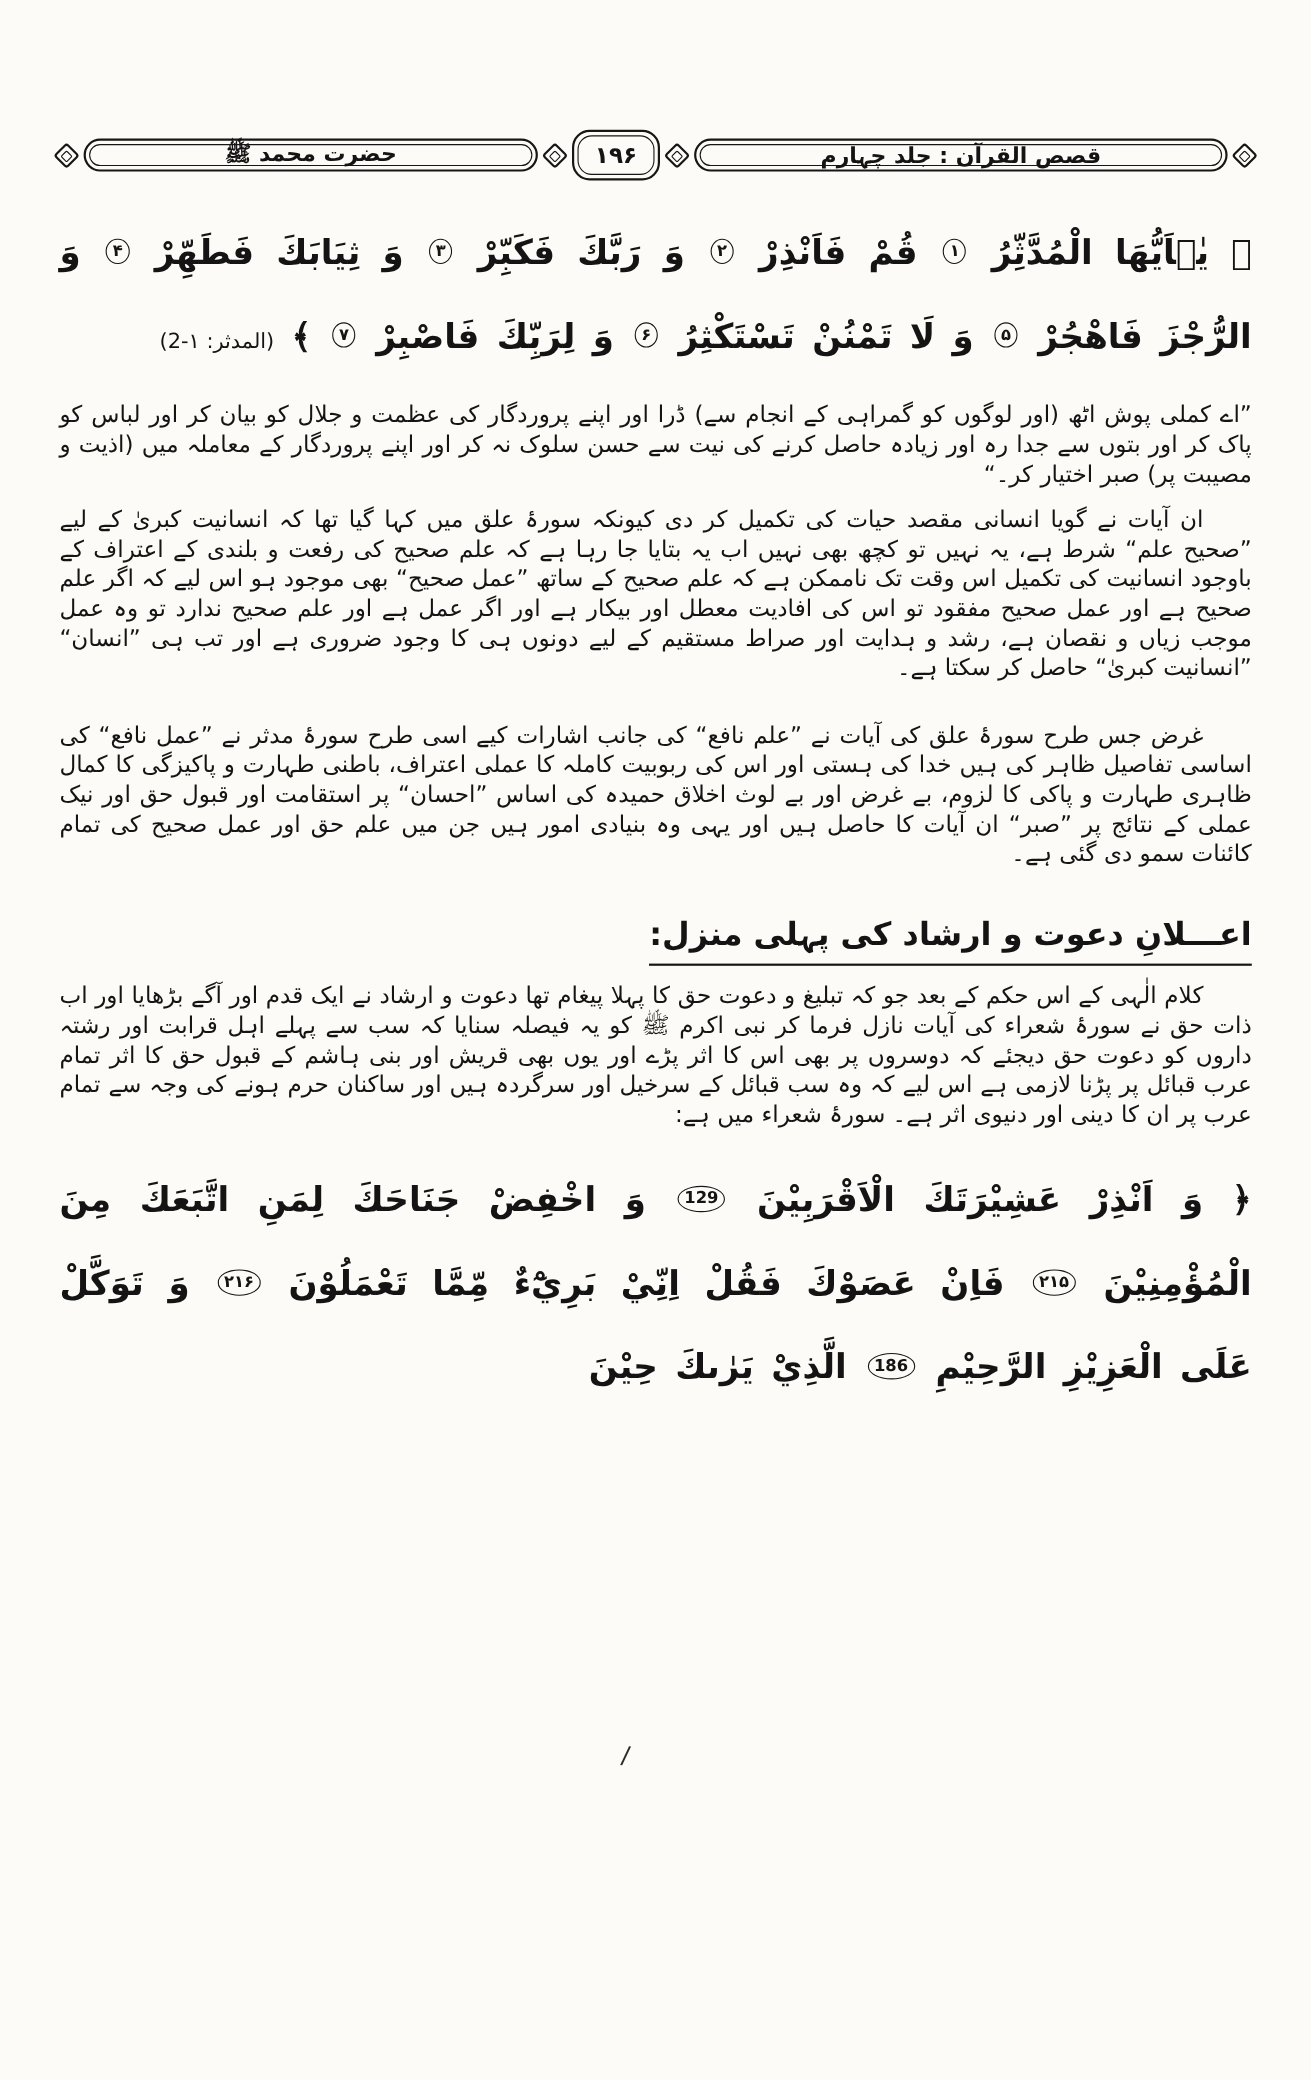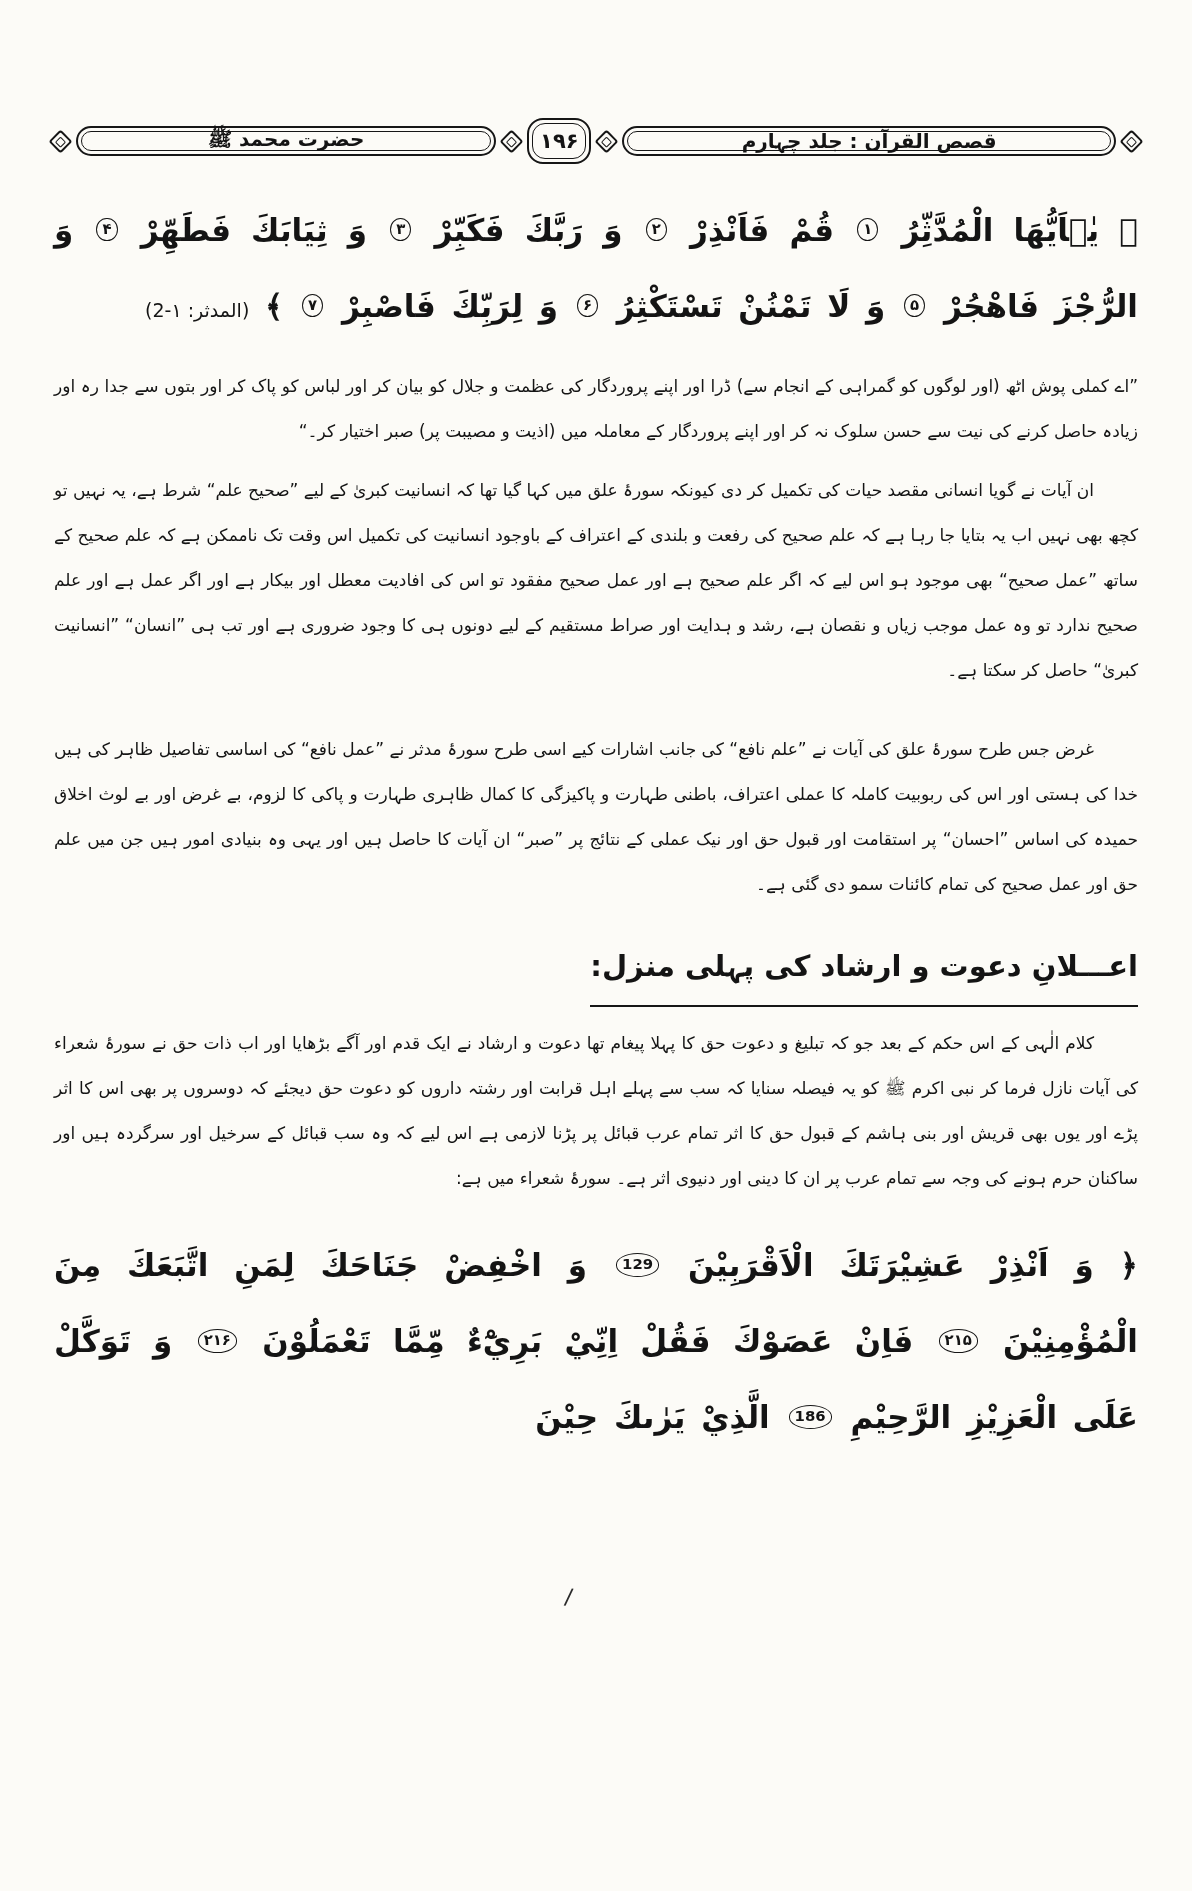--- a/index.html
+++ b/index.html
@@ -51,21 +51,21 @@
     font-size: 20px;
     padding: 0 14px;
     white-space: nowrap;
   }
   .cart-title { flex: 1.12; }
   .cart-chapter { flex: 0.95; }
   .page-num-oval {
     border: 2.5px solid #161616;
     border-radius: 16px;
     padding: 3px;
-    width: 64px;
+    width: 80px;
     height: 46px;
     box-sizing: border-box;
     flex: 0 0 auto;
     text-align: center;
   }
   .oval-inner { font-size: 21px; padding: 0 4px; }
   .orn {
     flex: 0 0 auto;
     width: 13px;
     height: 13px;
@@ -103,40 +103,40 @@
     border: 1.6px solid #161616;
     border-radius: 50%;
     padding: 2px 5px;
     line-height: 1.15;
     vertical-align: 0.45em;
     margin: 0 3px;
   }
   
   .body-para {
     margin: 14px 2px 0;
-    font-size: 17px;
-    line-height: 45px;
+    font-size: 21px;
+    line-height: 27px;
     text-align: justify;
     text-justify: inter-word;
   }
   .indent { text-indent: 44px; }
   .gap-lg { margin-top: 34px; }
   .translation { margin-top: 16px; }
   
   .heading-wrap {
     margin: 40px 2px 0;
     text-align: right;
   }
   .section-heading {
     display: inline-block;
     margin: 0;
     font-size: 29px;
     font-weight: bold;
     line-height: 1.35;
-    padding-bottom: 19px;
+    padding-bottom: 7px;
     border-bottom: 2.5px solid #161616;
   }
   
   .stray {
     position: absolute;
     left: 565px;
     top: 1468px;
     font-size: 22px;
     color: #2a2a2a;
     transform: rotate(8deg);

